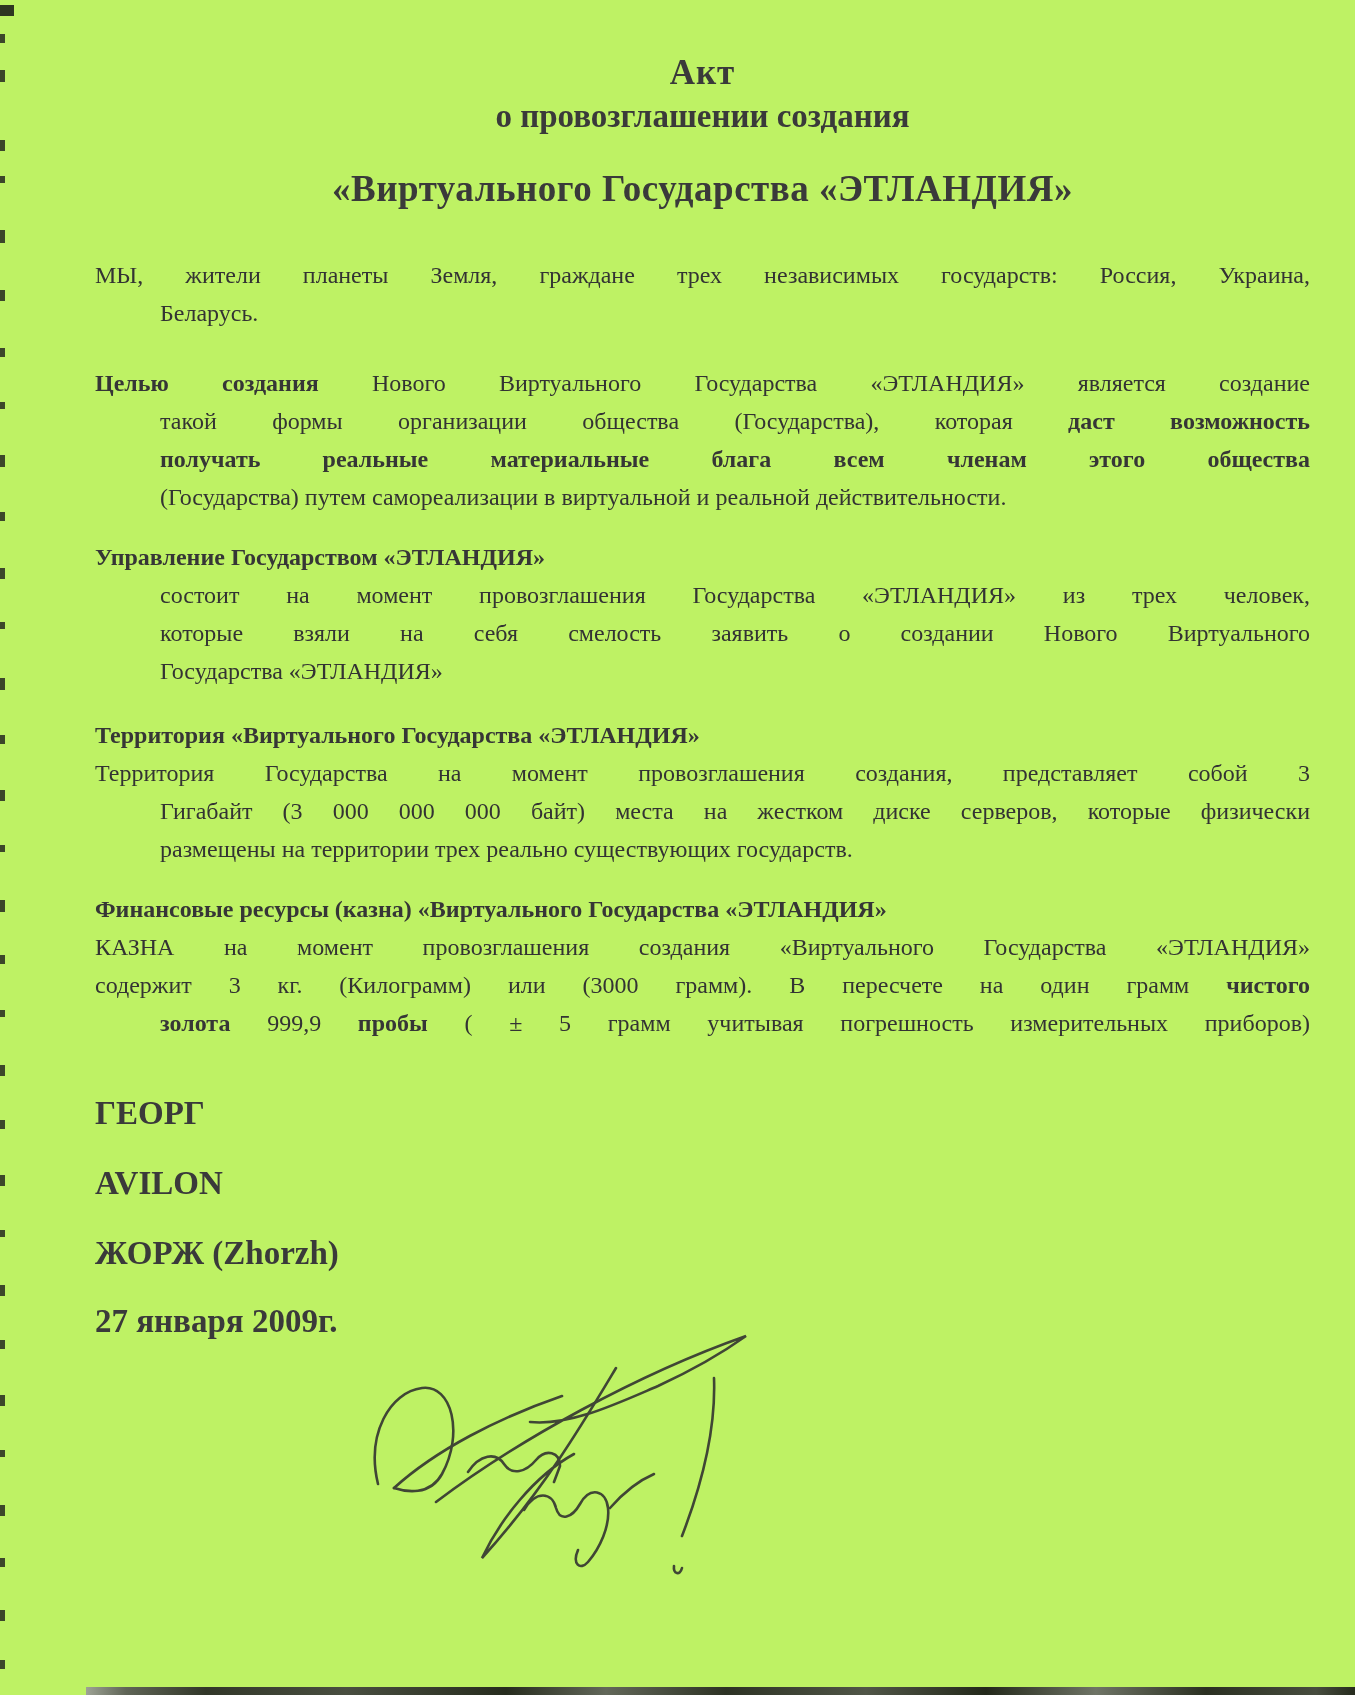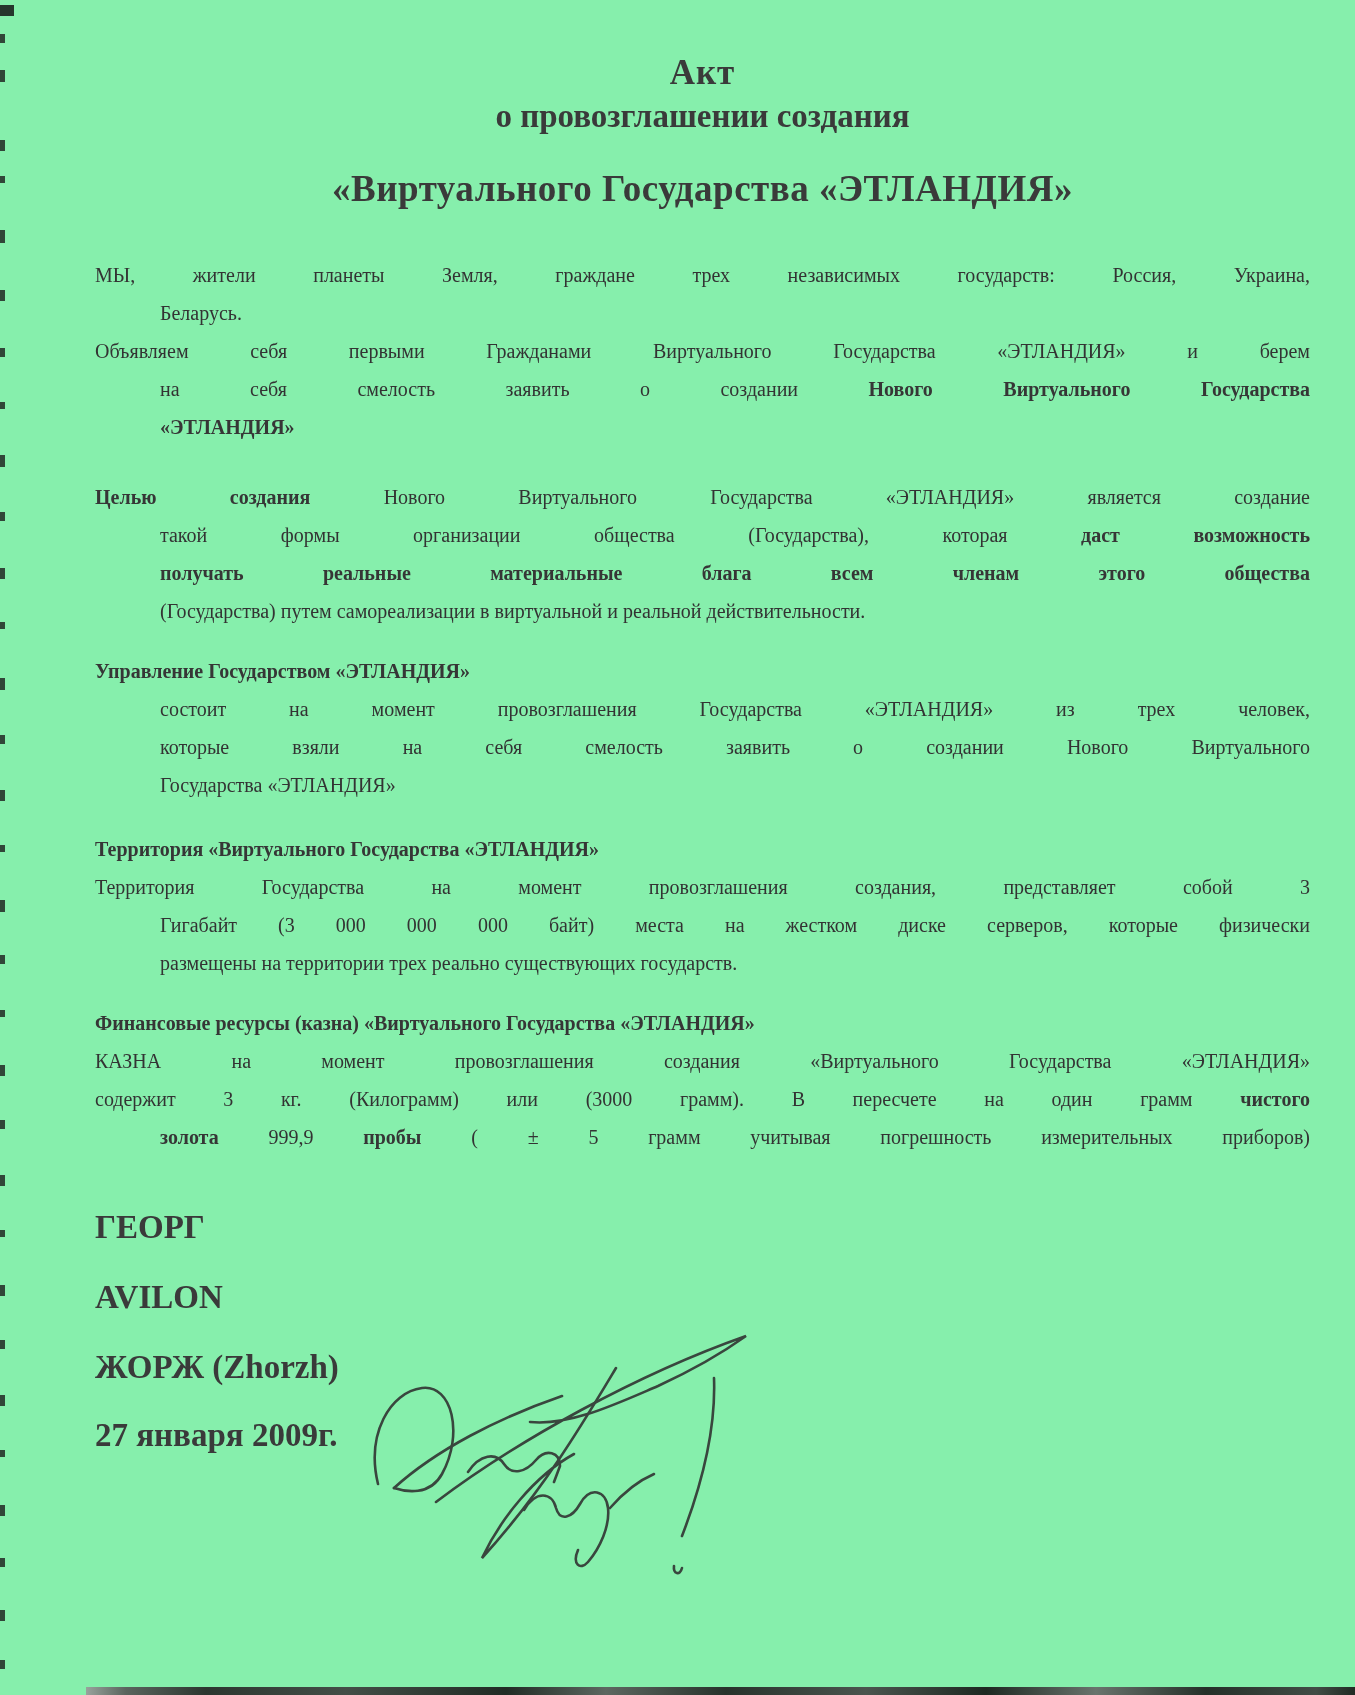--- a/index.html
+++ b/index.html
@@ -1,29 +1,29 @@
 <!DOCTYPE html>
 <html><head>
 <meta charset="utf-8">
 <style>
   html,body{margin:0;padding:0;background:#e8e8e8;}
   .page{
     position:relative;
     width:1355px;height:1695px;
-    background:#86efac;
+    background:#bef264;
     font-family:"Liberation Serif","DejaVu Serif",serif;
     color:#333;
     overflow:hidden;
     margin:0 auto;
   }
   .content{position:absolute;left:95px;top:0;width:1215px;}
   .t1{margin-top:52px;font-size:35px;line-height:42px;font-weight:bold;text-align:center;color:#3a3a3a;letter-spacing:1px;}
   .t2{margin-top:6px;font-size:33px;line-height:32px;font-weight:bold;text-align:center;color:#3a3a3a;}
   .t3{margin-top:34px;font-size:37px;line-height:46px;font-weight:bold;text-align:center;color:#3a3a3a;letter-spacing:.5px;}
-  .ln{font-size:20px;line-height:38px;text-align:left;}
+  .ln{font-size:24px;line-height:38px;text-align:left;}
   .j{text-align:justify;text-align-last:justify;text-justify:inter-word;}
   .ind{padding-left:65px;}
   .hd{font-weight:bold;color:#363636;}
   .b{font-weight:bold;color:#363636;}
   .mt-we{margin-top:44px;}
   .mt-goal{margin-top:32px;}
   .mt-gov{margin-top:22px;}
   .mt-terr{margin-top:26px;}
   .mt-fin{margin-top:22px;}
   .mt-res{margin-top:28px;}
@@ -47,25 +47,20 @@
 
     <div class="t1">Акт</div>
     <div class="t2">о провозглашении создания</div>
     <div class="t3">«Виртуального Государства «ЭТЛАНДИЯ»</div>
 
     <div>
       <div class="ln j mt-we">МЫ, жители планеты Земля, граждане трех независимых государств: Россия, Украина,</div>
       <div class="ln ind">Беларусь.</div>
     </div>
 
-    <div>
-      <div class="ln j">Объявляем себя первыми Гражданами Виртуального Государства «ЭТЛАНДИЯ» и берем</div>
-      <div class="ln j ind"><span>на себя смелость заявить о создании </span><span class="b">Нового Виртуального Государства</span></div>
-      <div class="ln ind b">«ЭТЛАНДИЯ»</div>
-    </div>
 
     <div>
       <div class="ln j mt-goal"><span class="b">Целью создания</span><span> Нового Виртуального Государства «ЭТЛАНДИЯ» является создание</span></div>
       <div class="ln j ind"><span>такой формы организации общества (Государства), которая </span><span class="b">даст возможность</span></div>
       <div class="ln j ind b">получать реальные материальные блага всем членам этого общества</div>
       <div class="ln ind">(Государства) путем самореализации в виртуальной и реальной действительности.</div>
     </div>
 
     <div>
       <div class="ln hd mt-gov">Управление Государством «ЭТЛАНДИЯ»</div>

